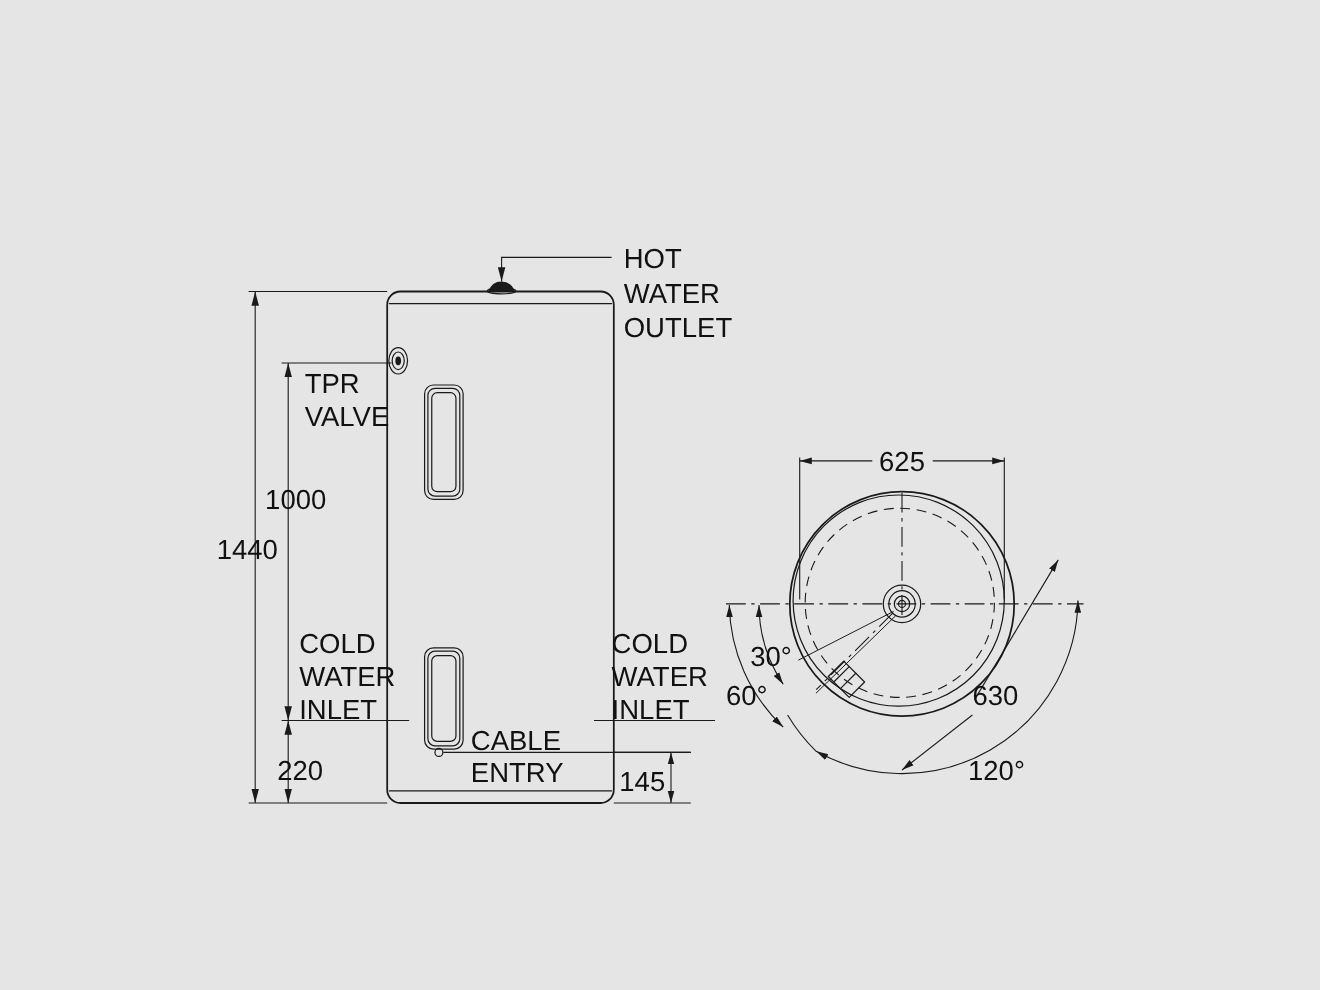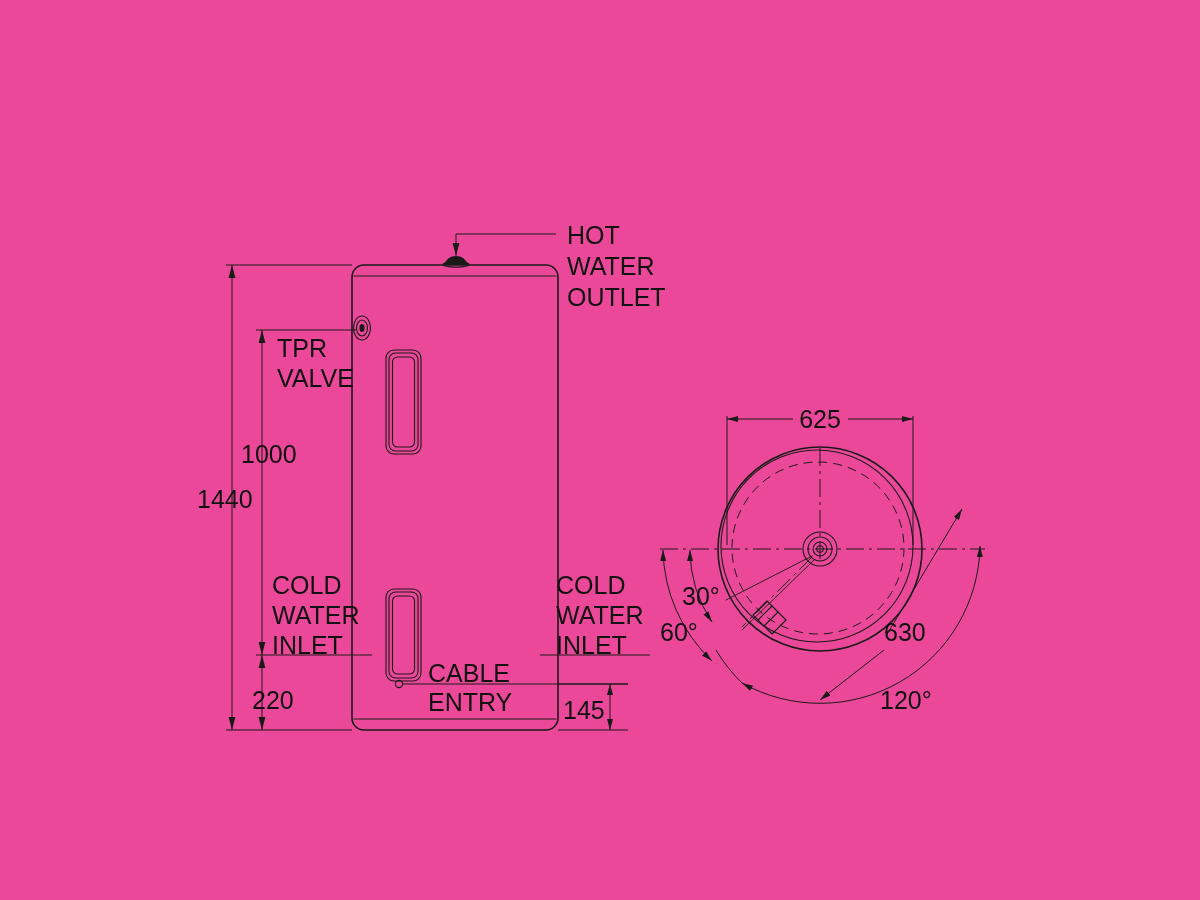--- a/index.html
+++ b/index.html
@@ -10,21 +10,21 @@
   body {
     width: 1200px;
     height: 900px;
     overflow: hidden;
     font-family: "Liberation Sans", sans-serif;
   }
   #drawing-root {
     position: relative;
     width: 1200px;
     height: 900px;
-    background: #ec4899;
+    background: #e5e5e5;
   }
   svg#cad {
     display: block;
     width: 1200px;
     height: 900px;
   }
   .stroke {
     fill: none;
     stroke: #1a1a1a;
     stroke-width: 1.6;

